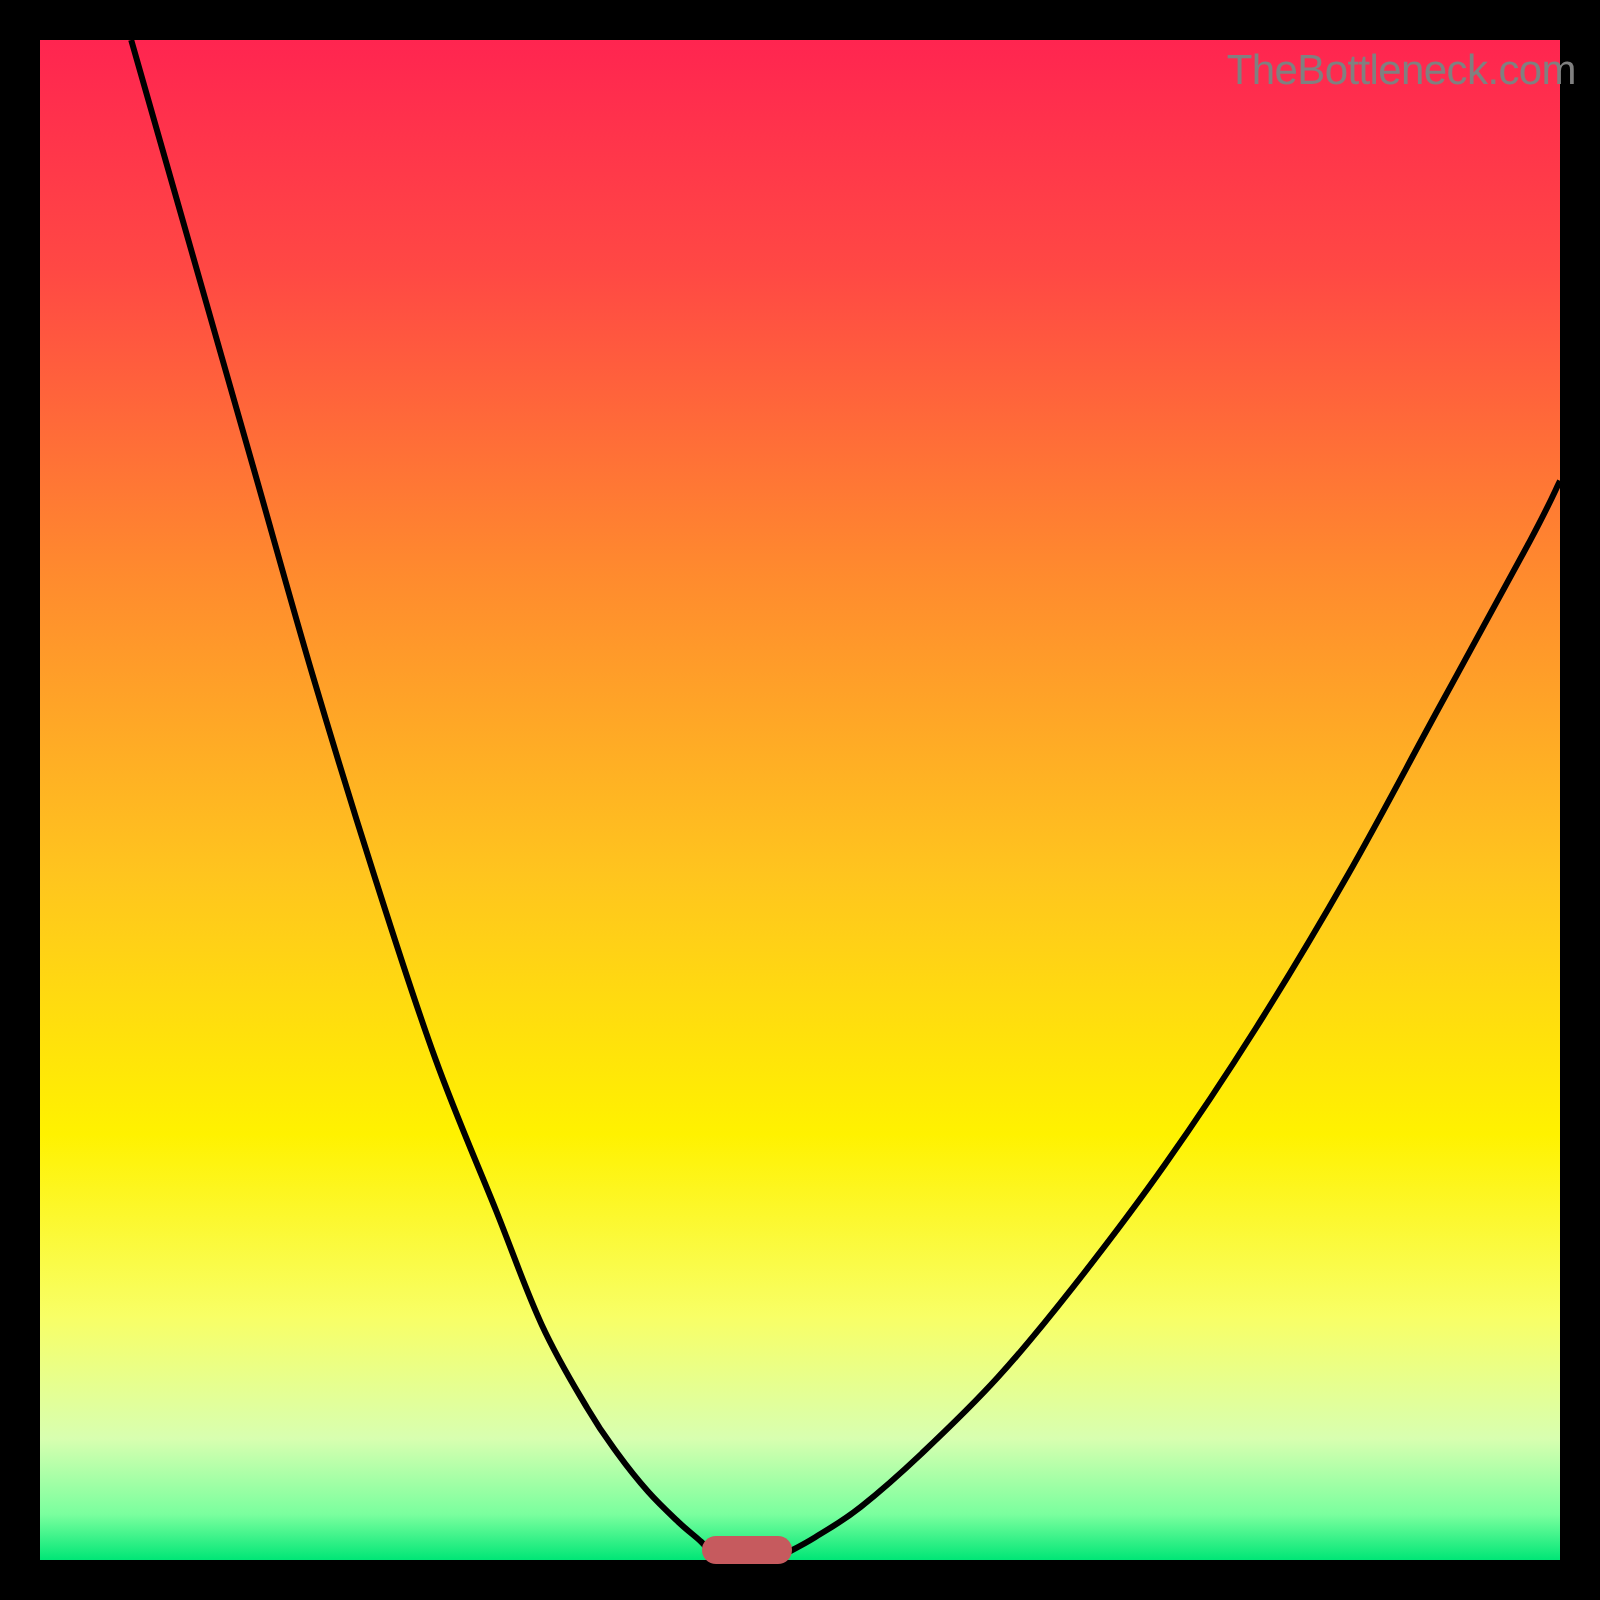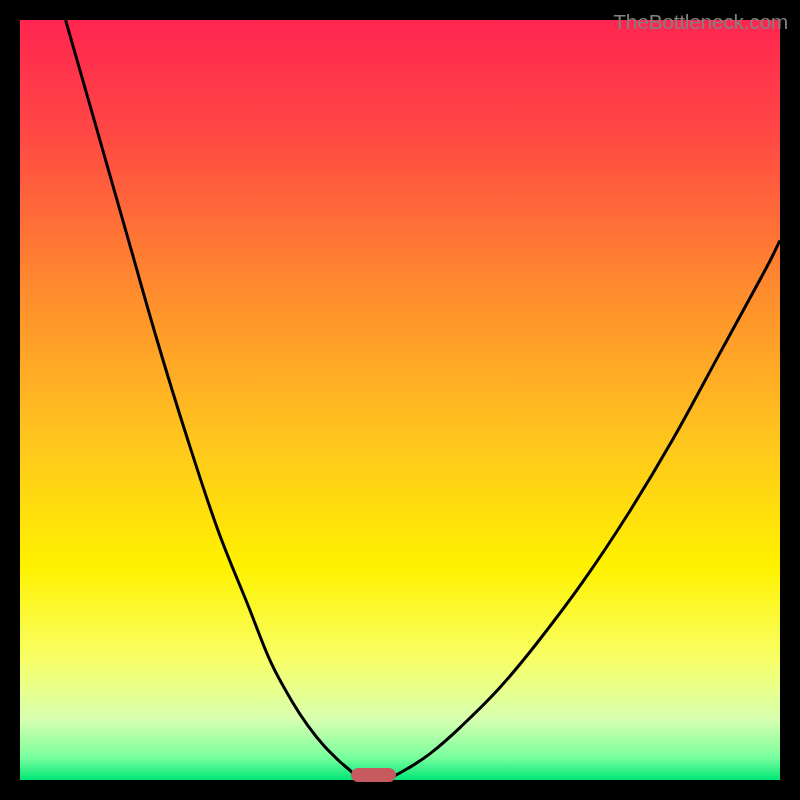--- a/index.html
+++ b/index.html
@@ -6,21 +6,21 @@
       margin: 0;
       padding: 0;
       width: 800px;
       height: 800px;
       background: #000;
       position: relative;
       overflow: hidden;
     }
     .attribution {
       position: absolute;
-      top: 10px;
+      top: 24px;
       right: 12px;
       color: #808080;
       font-family: Arial, sans-serif;
       font-size: 21px;
       letter-spacing: -0.3px;
       z-index: 10;
     }
     .plot-area {
       position: absolute;
       left: 20px;

